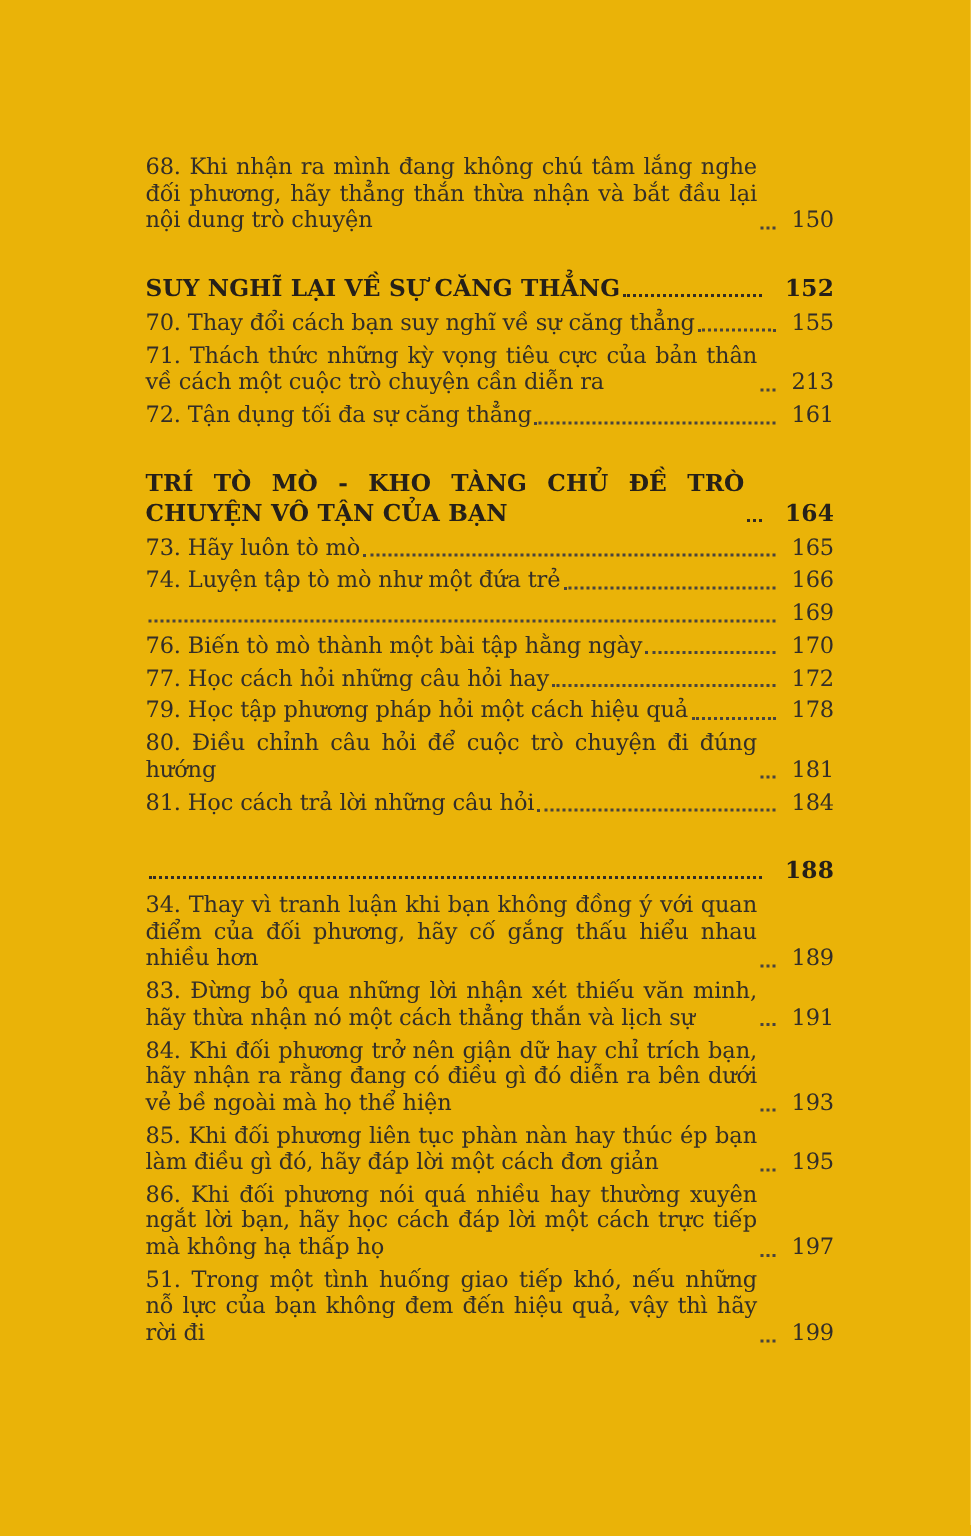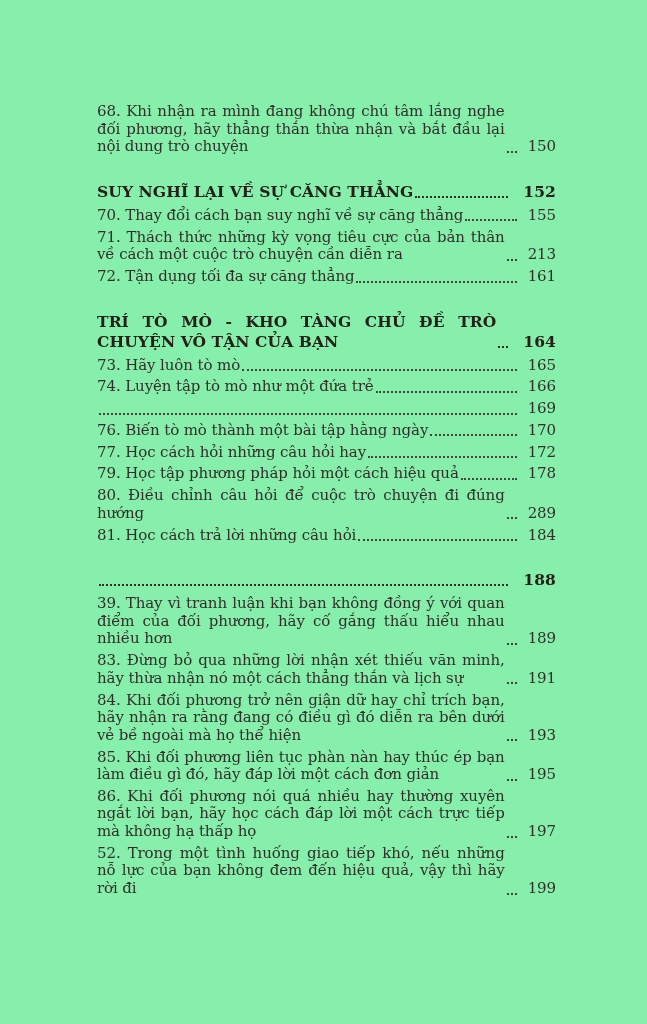--- a/index.html
+++ b/index.html
@@ -5,21 +5,21 @@
   html, body { margin: 0; padding: 0; }
   body {
     width: 647px; height: 1024px;
     background: #ffffff;
     overflow: hidden;
     font-family: "DejaVu Serif", "Liberation Serif", serif;
   }
   .page {
     position: absolute; left: 0; top: 0;
     width: 647px; height: 1024px;
-    background: #86efac;
+    background: #eab308;
   }
   .toc {
     position: absolute;
     left: 97px; top: 103px;
     width: 459px;
     color: #332e29;
   }
   .toc-section { display: block; }
   .toc-row { display: flex; align-items: flex-end; }
   .entry {
@@ -118,35 +118,35 @@
     <span class="pg">172</span>
   </div>
         <div class="toc-row entry">
     <span class="t">79. Học tập phương pháp hỏi một cách hiệu quả</span>
     <span class="dots"></span>
     <span class="pg">178</span>
   </div>
         <div class="toc-row entry">
     <span class="t">80. Điều chỉnh câu hỏi để cuộc trò chuyện đi đúng hướng</span>
     <span class="dots"></span>
-    <span class="pg">289</span>
+    <span class="pg">181</span>
   </div>
         <div class="toc-row entry">
     <span class="t">81. Học cách trả lời những câu hỏi</span>
     <span class="dots"></span>
     <span class="pg">184</span>
   </div>
       </div>
       <div class="toc-section">
         <div class="toc-row heading">
     <span class="dots"></span>
     <span class="pg">188</span>
   </div>
         <div class="toc-row entry">
-    <span class="t">39. Thay vì tranh luận khi bạn không đồng ý với quan điểm của đối phương, hãy cố gắng thấu hiểu nhau nhiều hơn</span>
+    <span class="t">34. Thay vì tranh luận khi bạn không đồng ý với quan điểm của đối phương, hãy cố gắng thấu hiểu nhau nhiều hơn</span>
     <span class="dots"></span>
     <span class="pg">189</span>
   </div>
         <div class="toc-row entry">
     <span class="t">83. Đừng bỏ qua những lời nhận xét thiếu văn minh, hãy thừa nhận nó một cách thẳng thắn và lịch sự</span>
     <span class="dots"></span>
     <span class="pg">191</span>
   </div>
         <div class="toc-row entry">
     <span class="t">84. Khi đối phương trở nên giận dữ hay chỉ trích bạn, hãy nhận ra rằng đang có điều gì đó diễn ra bên dưới vẻ bề ngoài mà họ thể hiện</span>
@@ -157,19 +157,19 @@
     <span class="t">85. Khi đối phương liên tục phàn nàn hay thúc ép bạn làm điều gì đó, hãy đáp lời một cách đơn giản</span>
     <span class="dots"></span>
     <span class="pg">195</span>
   </div>
         <div class="toc-row entry">
     <span class="t">86. Khi đối phương nói quá nhiều hay thường xuyên ngắt lời bạn, hãy học cách đáp lời một cách trực tiếp mà không hạ thấp họ</span>
     <span class="dots"></span>
     <span class="pg">197</span>
   </div>
         <div class="toc-row entry">
-    <span class="t">52. Trong một tình huống giao tiếp khó, nếu những nỗ lực của bạn không đem đến hiệu quả, vậy thì hãy rời đi</span>
+    <span class="t">51. Trong một tình huống giao tiếp khó, nếu những nỗ lực của bạn không đem đến hiệu quả, vậy thì hãy rời đi</span>
     <span class="dots"></span>
     <span class="pg">199</span>
   </div>
       </div>
     </div>
 </div>
 
 </body></html>

